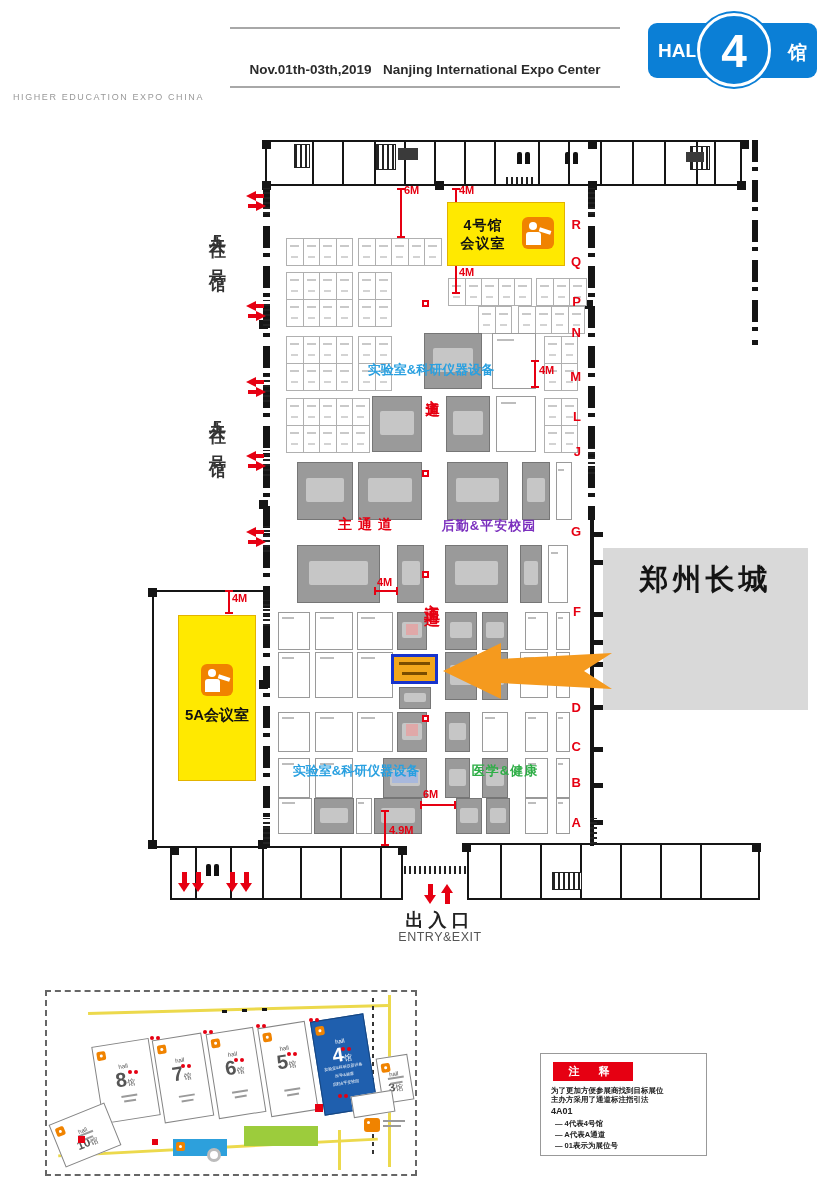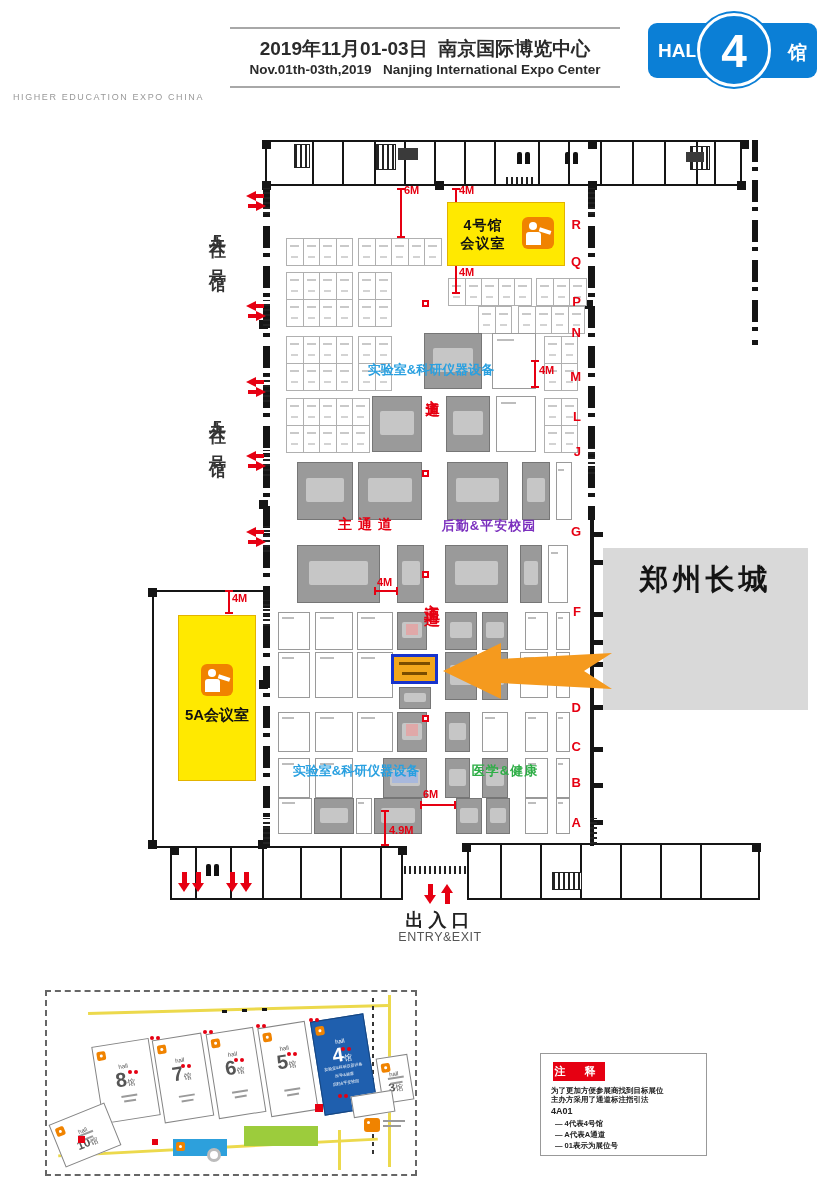--- a/index.html
+++ b/index.html
@@ -92,23 +92,20 @@
 </style>
 </head>
 <body>
 
 <div id="stage">
 
   <div class="abs h-en" style="left:6px;top:92px;width:205px;text-align:center;">HIGHER EDUCATION EXPO CHINA</div>
 
   <div class="abs hline" style="left:230px;top:27px;width:390px;"></div>
   <div class="abs hline" style="left:230px;top:86px;width:390px;"></div>
-  <div class="abs evt1" style="left:235px;top:36px;width:380px;">
-    <span>2019年11月01-03日</span>&nbsp;&nbsp;<span>南京国际博览中心</span>
-  </div>
   <div class="abs evt2" style="left:235px;top:62px;width:380px;">
     <span>Nov.01th-03th,2019</span>&nbsp;&nbsp;&nbsp;<span>Nanjing International Expo Center</span>
   </div>
 
   <div class="abs badge" style="left:648px;top:23px;width:169px;height:55px;"></div>
   <div class="abs badge-txt" style="left:658px;top:40px;">HALL</div>
   <div class="abs badge-circle" style="left:697px;top:13px;">
     <div>4</div>
   </div>
   <div class="abs badge-txt" style="left:788px;top:40px;">馆</div>
@@ -519,21 +516,21 @@
       <div class="abs ring" style="left: 207px; top: 1148px; width: 14px; height: 14px;"></div>
       <div class="abs mm-badge" style="left: 364px; top: 1118px; width: 16px; height: 14px; border-radius: 3px;"></div>
       <div class="abs capbar" style="left: 383px; top: 1120px; width: 22px; height: 2px;"></div>
       <div class="abs capbar" style="left: 383px; top: 1125px; width: 18px; height: 2px;"></div>
       <div class="abs sq" style="left: 78px; top: 1136px; width: 7px; height: 7px; background: rgb(230, 0, 18);"></div>
       <div class="abs sq" style="left: 315px; top: 1104px; width: 8px; height: 8px; background: rgb(230, 0, 18);"></div>
       <div class="abs sq" style="left: 152px; top: 1139px; width: 6px; height: 6px; background: rgb(230, 0, 18);"></div>
     </div>
 
   <div class="abs lg-frame" style="left:540px;top:1053px;width:167px;height:103px;"></div>
-  <div class="abs lg-title" style="left:553px;top:1062px;width:52px;height:19px;">注 释</div>
+  <div class="abs lg-title" style="left:553px;top:1062px;width:80px;height:19px;">注 释</div>
   <div id="legend-lines" class="abs" style="left:551px;top:1086px;width:152px;">
       <div class="abs lg-line" style="left: 0px; top: 0px; width: 150px;">为了更加方便参展商找到目标展位</div>
       <div class="abs lg-line" style="left: 0px; top: 9px; width: 150px;">主办方采用了通道标注指引法</div>
       <div class="abs lg-line" style="left: 0px; top: 21px; width: 150px; font-size: 9px;">4A01</div>
       <div class="abs lg-line" style="left: 4px; top: 33px; width: 150px;">— 4代表4号馆</div>
       <div class="abs lg-line" style="left: 4px; top: 44px; width: 150px;">— A代表A通道</div>
       <div class="abs lg-line" style="left: 4px; top: 55px; width: 150px;">— 01表示为展位号</div>
     </div>
 
 </div>

